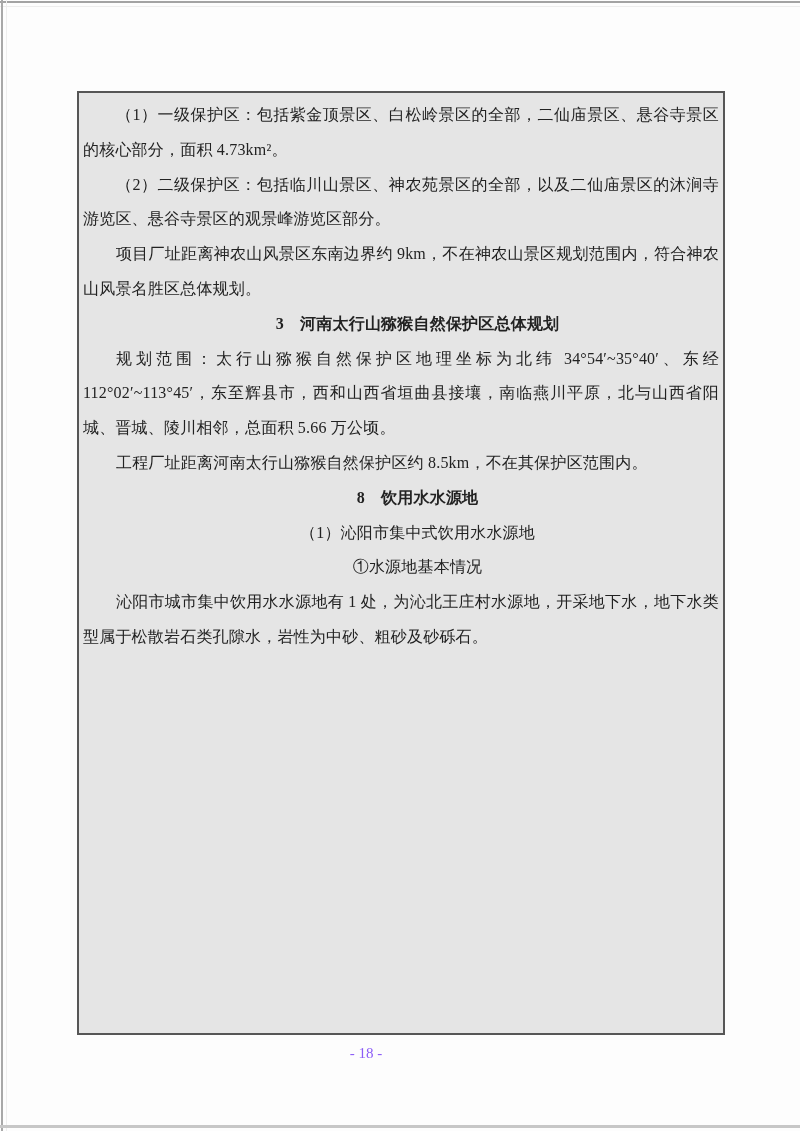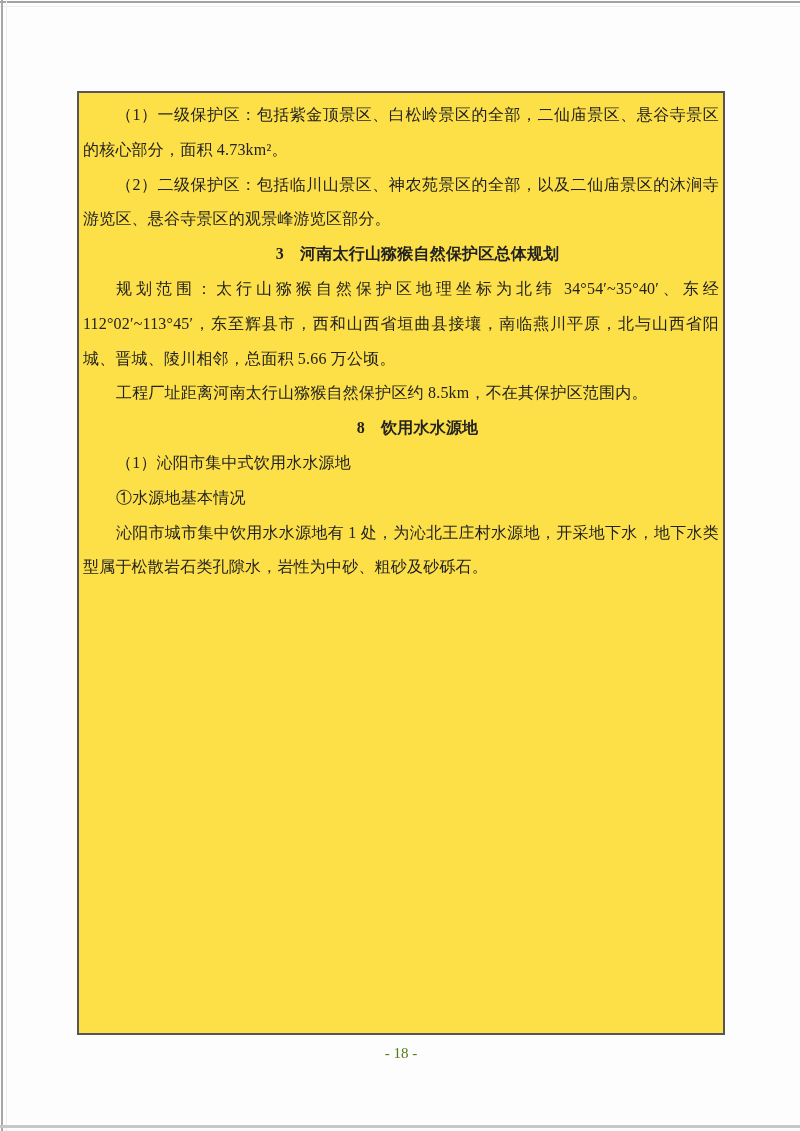--- a/index.html
+++ b/index.html
@@ -38,67 +38,67 @@
     }
     
     .frame {
       position: absolute;
       left: 77px;
       top: 91px;
       width: 648px;
       height: 944px;
       border: 2px solid #565656;
       box-sizing: border-box;
-      background: #fde047;
+      background: #e5e5e5;
       overflow: hidden;
     }
     .doc {
       padding: 5px 4px 0 4px;
       font-size: 16px;
       line-height: 34.8px;
       text-align: justify;
       text-justify: inter-ideograph;
       letter-spacing: 0.2px;
     }
     .doc p {
       margin: 0;
       text-indent: 33px;
     }
     .doc p.heading {
       font-weight: bold;
       text-align: center;
     }
     .doc p.subitem {
-      text-align: left;
+      text-align: center;
     }
     .page-number {
       position: absolute;
       left: 0;
       top: 1042px;
       width: 732px;
       text-align: center;
       font-size: 15px;
       line-height: 22px;
-      color: #4d7c0f;
-      margin-left: 35px;
+      color: #8b5cf6;
     }
   </style>
 </head>
 <body>
 
 <div class="edge-top"></div>
 <div class="edge-top-faint"></div>
 <div class="edge-left"></div>
 <div class="edge-left-faint"></div>
 <div class="edge-bottom"></div>
 
 <div class="frame">
   <div class="doc">
     <p class="body">（1）一级保护区：包括紫金顶景区、白松岭景区的全部，二仙庙景区、悬谷寺景区的核心部分，面积 4.73km²。</p>
     <p class="body">（2）二级保护区：包括临川山景区、神农苑景区的全部，以及二仙庙景区的沐涧寺游览区、悬谷寺景区的观景峰游览区部分。</p>
+    <p class="body">项目厂址距离神农山风景区东南边界约 9km，不在神农山景区规划范围内，符合神农山风景名胜区总体规划。</p>
     <p class="heading">3　河南太行山猕猴自然保护区总体规划</p>
     <p class="body">规划范围：太行山猕猴自然保护区地理坐标为北纬 34°54′~35°40′、东经 112°02′~113°45′，东至辉县市，西和山西省垣曲县接壤，南临燕川平原，北与山西省阳城、晋城、陵川相邻，总面积 5.66 万公顷。</p>
     <p class="body">工程厂址距离河南太行山猕猴自然保护区约 8.5km，不在其保护区范围内。</p>
     <p class="heading">8　饮用水水源地</p>
     <p class="subitem">（1）沁阳市集中式饮用水水源地</p>
     <p class="subitem">①水源地基本情况</p>
     <p class="body">沁阳市城市集中饮用水水源地有 1 处，为沁北王庄村水源地，开采地下水，地下水类型属于松散岩石类孔隙水，岩性为中砂、粗砂及砂砾石。</p>
   </div>
 </div>
 

